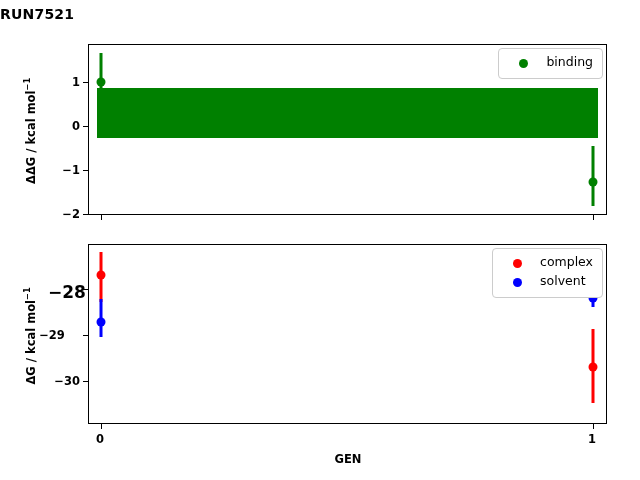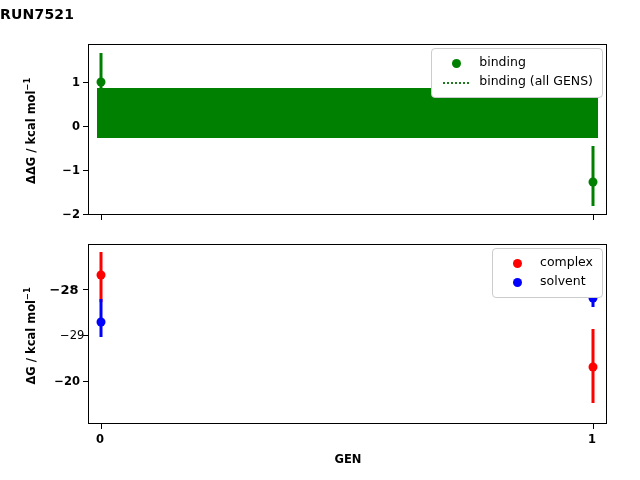--- a/index.html
+++ b/index.html
@@ -73,26 +73,20 @@
     <div class="xtick" style="left:12px"></div>
     <div class="xtick" style="left:504px"></div>
 
     <div class="legend" style="right:3px;top:3px;">
       <div class="legend-row">
         <span class="legend-key">
           <span class="legend-dot" style="background:#008000"></span>
         </span>
         <span class="legend-text">binding</span>
       </div>
-      <div class="legend-row">
-        <span class="legend-key">
-          <span class="legend-dash"></span>
-        </span>
-        <span class="legend-text">binding (all GENS)</span>
-      </div>
     </div>
   </div>
 
   <div style="position:absolute;left:60px;top:75px;text-align:right;width:20px;font-size:11.5px;font-weight:bold;">1</div>
   <div style="position:absolute;left:60px;top:119px;text-align:right;width:20px;font-size:11.5px;font-weight:bold;">0</div>
   <div style="position:absolute;left:54px;top:163px;text-align:right;width:26px;font-size:11.5px;font-weight:bold;">−1</div>
   <div style="position:absolute;left:54px;top:207px;text-align:right;width:26px;font-size:11.5px;font-weight:bold;">−2</div>
 
   <div class="ylabel" style="left:-40px;top:123px;width:140px;">
     <span>ΔΔG / kcal mol</span><sup>−1</sup>
@@ -131,23 +125,23 @@
       </div>
       <div class="legend-row">
         <span class="legend-key">
           <span class="legend-dot" style="background:#0000ff"></span>
         </span>
         <span class="legend-text">solvent</span>
       </div>
     </div>
   </div>
 
-  <div style="position:absolute;left:48px;top:282px;text-align:center;width:32px;font-size:13px;font-weight:bold;">−28</div>
-  <div style="position:absolute;left:60px;top:328px;text-align:left;width:32px;font-size:11.5px;font-weight:normal;">−29</div>
-  <div style="position:absolute;left:48px;top:374px;text-align:right;width:32px;font-size:11.5px;font-weight:bold;">−20</div>
+  <div style="position:absolute;left:48px;top:282px;text-align:left;width:32px;font-size:17px;font-weight:bold;">−28</div>
+  <div style="position:absolute;left:36px;top:328px;text-align:center;width:32px;font-size:11.5px;font-weight:bold;">−29</div>
+  <div style="position:absolute;left:48px;top:374px;text-align:right;width:32px;font-size:11.5px;font-weight:bold;">−30</div>
 
   <div class="ylabel" style="left:-36px;top:328px;width:132px;">
     <span>ΔG / kcal mol</span><sup>−1</sup>
   </div>
 
   <div class="xtick-label" style="left:100px;top:432px;">0</div>
   <div class="xtick-label" style="left:592px;top:432px;">1</div>
 
   <div class="xlabel" style="left:348px;top:452px;">GEN</div>
 

